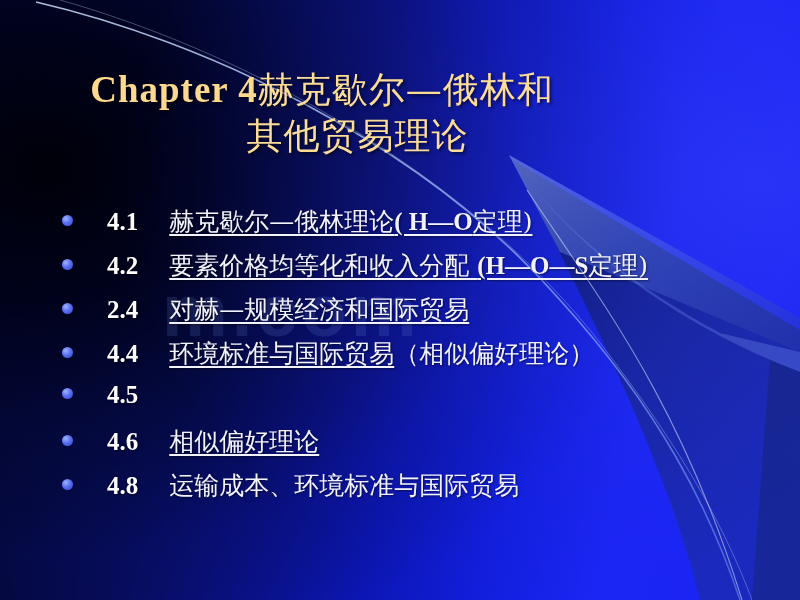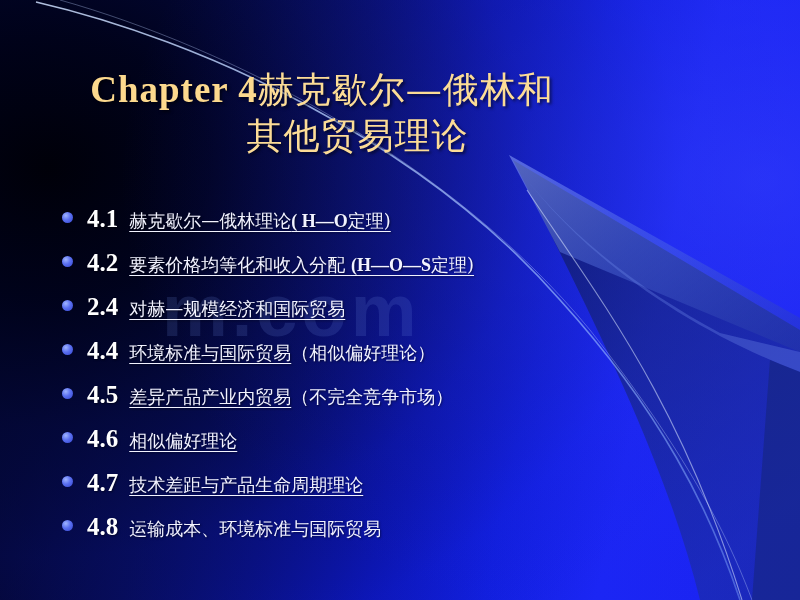--- a/index.html
+++ b/index.html
@@ -84,20 +84,21 @@
     position: absolute;
     left: 62px;
     top: 205px;
     width: 720px;
   }
   .bullet-row {
     display: flex;
     align-items: baseline;
     height: 44px;
     white-space: nowrap;
+    gap: 20px;
   }
   .bullet-dot {
     flex: 0 0 auto;
     width: 11px;
     height: 11px;
     border-radius: 50%;
     background: radial-gradient(circle at 35% 32%, #9fb4ff 0%, #5a6ff0 45%, #3344cf 100%);
     margin-right: 14px;
     position: relative;
     top: -4px;
@@ -106,21 +107,21 @@
     flex: 0 0 auto;
     font-family: "Liberation Serif", "DejaVu Serif", serif;
     font-weight: bold;
     font-size: 25px;
     color: #ffffff;
     margin-right: 11px;
     text-shadow: 1px 1px 2px rgba(0,0,0,0.5);
   }
   .bullet-text {
     font-family: "DejaVu Serif", "Liberation Serif", serif;
-    font-size: 18px;
+    font-size: 25px;
     color: #f2f3ff;
     text-shadow: 1px 1px 2px rgba(0,0,0,0.5);
   }
   .bullet-text .ul { text-decoration: underline; text-underline-offset: 4px; }
   .bullet-text .bold { font-family: "Liberation Serif","DejaVu Serif",serif; font-weight: bold; }
   .bullet-text .plain { text-decoration: none; }
 </style>
 </head>
 <body>
 
@@ -200,34 +201,28 @@
 
     <div class="bullet-row">
       <span class="bullet-dot"></span>
       <span class="bullet-num">4.4</span>
       <span class="bullet-text"><span class="ul">环境标准与国际贸易</span><span class="ul bold"></span><span class="ul"></span><span class="plain">（相似偏好理论）</span></span>
     </div>
 
     <div class="bullet-row">
       <span class="bullet-dot"></span>
       <span class="bullet-num">4.5</span>
-      <span class="bullet-text"><span class="ul">差异产品产业内贸易</span><span class="ul bold"></span><span class="ul"></span><span class="plain">（不完全竞争市场）</span></span>
     </div>
 
     <div class="bullet-row">
       <span class="bullet-dot"></span>
       <span class="bullet-num">4.6</span>
       <span class="bullet-text"><span class="ul">相似偏好理论</span><span class="ul bold"></span><span class="ul"></span><span class="plain"></span></span>
     </div>
 
-    <div class="bullet-row">
-      <span class="bullet-dot"></span>
-      <span class="bullet-num">4.7</span>
-      <span class="bullet-text"><span class="ul">技术差距与产品生命周期理论</span><span class="ul bold"></span><span class="ul"></span><span class="plain"></span></span>
-    </div>
 
     <div class="bullet-row">
       <span class="bullet-dot"></span>
       <span class="bullet-num">4.8</span>
       <span class="bullet-text"><span class="ul"></span><span class="ul bold"></span><span class="ul"></span><span class="plain">运输成本、环境标准与国际贸易</span></span>
     </div>
 
   </div>
 </div>
 

